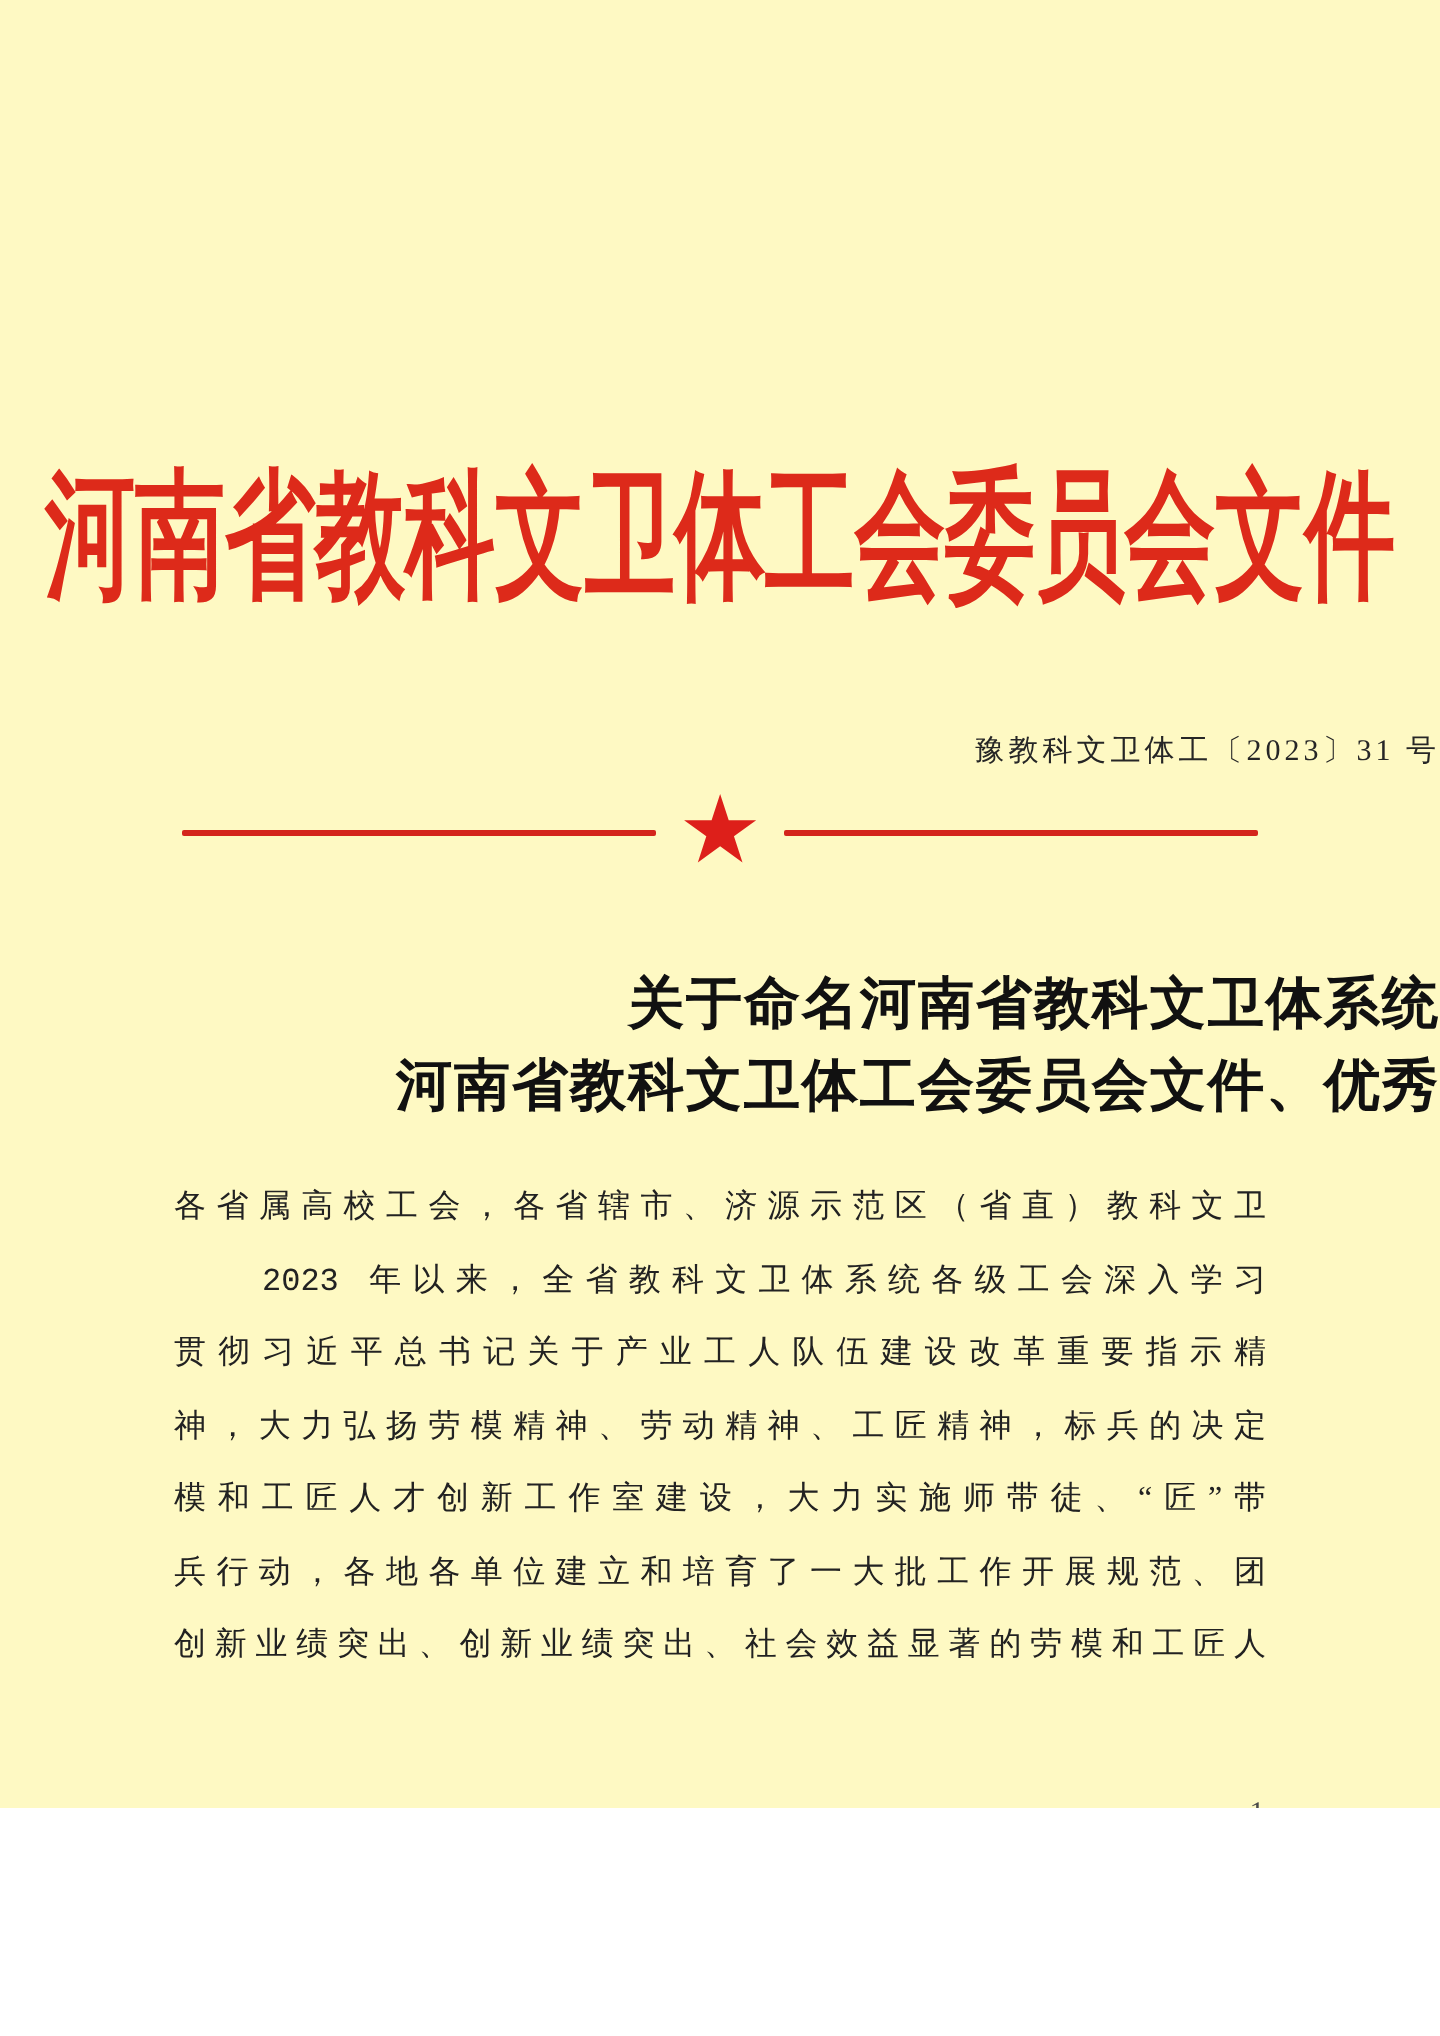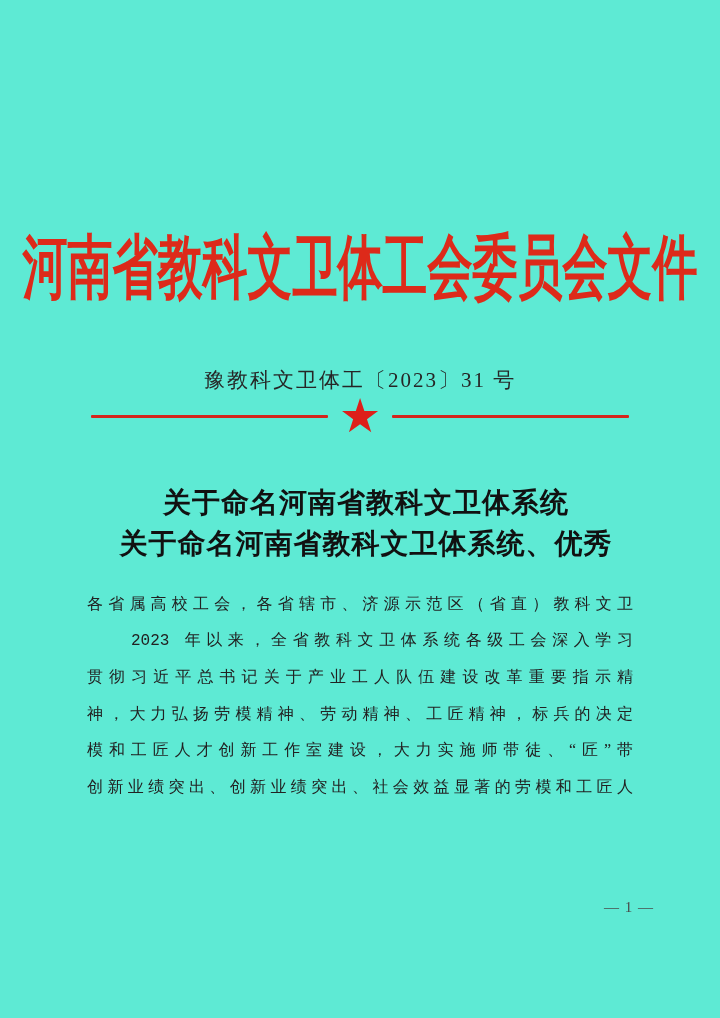--- a/index.html
+++ b/index.html
@@ -1,21 +1,21 @@
 <!DOCTYPE html>
 <html><head>
 <meta charset="utf-8">
 <style>
   html, body { margin: 0; padding: 0; background: #ffffff; }
   .page {
     position: relative;
     width: 720px;
-    height: 1018px;
+    height: 904px;
     margin: 0 auto;
-    background: #5eead4;
+    background: #fef9c3;
     overflow: hidden;
     font-family: "Liberation Serif", serif;
     color: #1d1d1f;
   }
 
   
   .masthead {
     position: absolute;
     top: 233px;
     left: 0;
@@ -34,22 +34,22 @@
     color: #dd2a1a;
     letter-spacing: 0px;
   }
 
   
   .doc-number {
     position: absolute;
     top: 366px;
     left: 0;
     right: 0;
-    text-align: center;
-    font-size: 21px;
+    text-align: right;
+    font-size: 15px;
     letter-spacing: 2px;
     color: #262626;
   }
 
   
   .divider {
     position: absolute;
     top: 394px;
     left: 91px;
     width: 538px;
@@ -70,21 +70,21 @@
     line-height: 44px;
     color: #dd1f1a;
   }
 
   
   .title {
     position: absolute;
     top: 482px;
     left: 0;
     right: 0;
-    text-align: center;
+    text-align: right;
     font-size: 28px;
     font-weight: bold;
     line-height: 41px;
     color: #111;
     letter-spacing: 1px;
     margin-left: 12px;
   }
 
   
   .body {
@@ -131,27 +131,28 @@
   <div class="doc-number">豫教科文卫体工〔2023〕31 号</div>
 
   <div class="divider">
     <span class="seg"></span>
     <span class="star">★</span>
     <span class="seg"></span>
   </div>
 
   <div class="title">
     <div>关于命名河南省教科文卫体系统</div>
-    <div>关于命名河南省教科文卫体系统、优秀</div>
+    <div>河南省教科文卫体工会委员会文件、优秀</div>
   </div>
 
   <div class="body">
     <div class="jline">各省属高校工会，各省辖市、济源示范区（省直）教科文卫</div>
     <div class="jline indent">2023 年以来，全省教科文卫体系统各级工会深入学习</div>
     <div class="jline">贯彻习近平总书记关于产业工人队伍建设改革重要指示精</div>
     <div class="jline">神，大力弘扬劳模精神、劳动精神、工匠精神，标兵的决定</div>
     <div class="jline">模和工匠人才创新工作室建设，大力实施师带徒、“匠”带</div>
+    <div class="jline">兵行动，各地各单位建立和培育了一大批工作开展规范、团</div>
     <div class="jline">创新业绩突出、创新业绩突出、社会效益显著的劳模和工匠人</div>
   </div>
 
   <div class="page-number">— 1 —</div>
 
 </div>
 
 </body></html>

